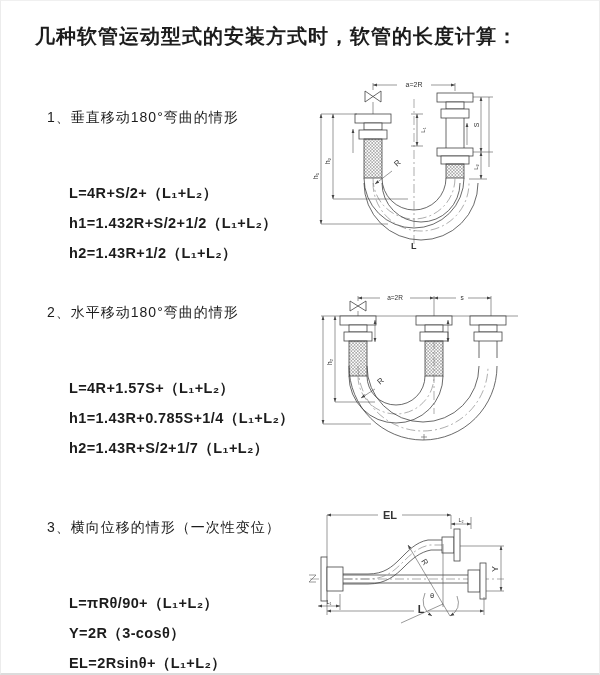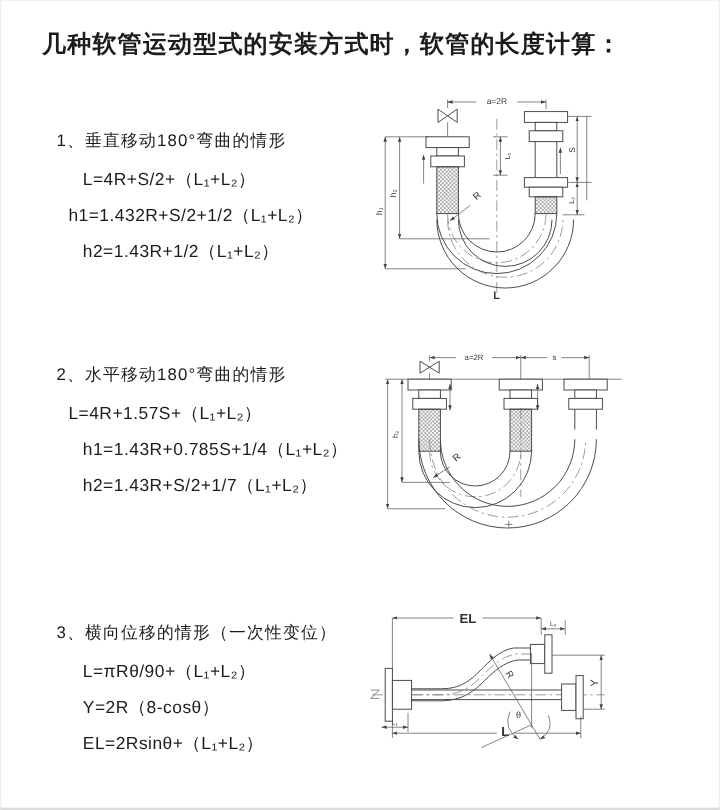--- a/index.html
+++ b/index.html
@@ -7,21 +7,21 @@
     width:600px;height:675px;position:relative;background:#fff;
     font-family:"Liberation Sans","DejaVu Sans",sans-serif;color:#1c1c1c;
     border-left:1px solid #ececec;border-right:1px solid #ececec;
     border-top:1px solid #f0f0f0;border-bottom:2px solid #dcdcdc;
     box-sizing:border-box;overflow:hidden;
   }
   .title{
     position:absolute;left:34px;top:22px;font-size:20px;font-weight:700;letter-spacing:1px;
   }
   .sec-head{position:absolute;font-size:14px;font-weight:400;letter-spacing:1px;}
-  .formula{position:absolute;font-size:14.5px;font-weight:400;letter-spacing:.4px;white-space:pre;}
+  .formula{position:absolute;font-size:14.5px;font-weight:700;letter-spacing:.4px;white-space:pre;margin-top:44px;}
   svg.diag{position:absolute;overflow:visible;}
   svg .ln{stroke:#444;stroke-width:.8;fill:none;}
   svg .thin{stroke:#555;stroke-width:.6;fill:none;}
   svg .cl{stroke:#777;stroke-width:.6;fill:none;stroke-dasharray:9 3 2 3;}
   svg .fl{fill:#fff;stroke:#444;stroke-width:.8;}
   svg .braid{stroke:#444;stroke-width:.8;}
   svg text{fill:#333;font-family:"Liberation Sans","DejaVu Sans",sans-serif;}
 </style>
 </head>
 <body>
@@ -34,21 +34,21 @@
     <pattern id="xh" patternUnits="userSpaceOnUse" width="3.2" height="3.2">
       <path d="M0,3.2 L3.2,0 M0,0 L3.2,3.2" stroke="#666" stroke-width="0.45"></path>
     </pattern>
   </defs>
 </svg>
 
 <div class="title">几种软管运动型式的安装方式时，软管的长度计算：</div>
 
 <div class="sec-head" style="left:46px;top:108px">1、垂直移动180°弯曲的情形</div>
 <div class="formula" style="left:68px;top:139px">L=4R+S/2+（L₁+L₂）</div>
-<div class="formula" style="left:56px;top:169px">h1=1.432R+S/2+1/2（L₁+L₂）</div>
+<div class="formula" style="left:68px;top:169px">h1=1.432R+S/2+1/2（L₁+L₂）</div>
 <div class="formula" style="left:68px;top:199px">h2=1.43R+1/2（L₁+L₂）</div>
 
 <svg class="diag" style="left:312px;top:70px" width="250" height="185" viewBox="0 0 250 185">
 
   <g>
     <line class="thin" x1="60" y1="12" x2="60" y2="19"></line>
     <line class="thin" x1="142" y1="12" x2="142" y2="20"></line>
     <line class="thin" x1="60" y1="14" x2="142" y2="14" marker-start="url(#ah)" marker-end="url(#ah)"></line>
     <rect x="84" y="8" width="34" height="10" fill="#fff"></rect>
     <text x="101" y="16" text-anchor="middle" font-size="7">a=2R</text>
@@ -128,21 +128,21 @@
     <line class="thin" x1="79" y1="100" x2="62" y2="113" marker-end="url(#ah)"></line>
   </g>
 
   <line class="thin" x1="40" y1="58" x2="40" y2="82" marker-start="url(#ah)"></line>
   <line class="thin" x1="154" y1="52" x2="154" y2="74" marker-start="url(#ah)"></line>
 
   <text x="98" y="178" font-size="9" font-weight="bold">L</text>
 </svg>
 
 <div class="sec-head" style="left:46px;top:303px">2、水平移动180°弯曲的情形</div>
-<div class="formula" style="left:56px;top:334px">L=4R+1.57S+（L₁+L₂）</div>
+<div class="formula" style="left:68px;top:334px">L=4R+1.57S+（L₁+L₂）</div>
 <div class="formula" style="left:68px;top:364px">h1=1.43R+0.785S+1/4（L₁+L₂）</div>
 <div class="formula" style="left:68px;top:394px">h2=1.43R+S/2+1/7（L₁+L₂）</div>
 
 <svg class="diag" style="left:312px;top:283px" width="272" height="172" viewBox="0 0 272 172">
 
   <g>
     <line class="thin" x1="45" y1="12" x2="45" y2="17"></line>
     <line class="thin" x1="121" y1="12" x2="121" y2="32"></line>
     <line class="thin" x1="178" y1="12" x2="178" y2="32"></line>
     <line class="thin" x1="45" y1="14" x2="121" y2="14" marker-start="url(#ah)" marker-end="url(#ah)"></line>
@@ -208,21 +208,21 @@
   <g>
     <text font-size="8" transform="rotate(-40 67 101)" x="67" y="101">R</text>
     <line class="thin" x1="62" y1="105" x2="48" y2="114" marker-end="url(#ah)"></line>
   </g>
 
   <path class="thin" d="M108,153 h6 M111,150 v6"></path>
 </svg>
 
 <div class="sec-head" style="left:46px;top:518px">3、横向位移的情形（一次性变位）</div>
 <div class="formula" style="left:68px;top:549px">L=πRθ/90+（L₁+L₂）</div>
-<div class="formula" style="left:68px;top:579px">Y=2R（8-cosθ）</div>
+<div class="formula" style="left:68px;top:579px">Y=2R（3-cosθ）</div>
 <div class="formula" style="left:68px;top:609px">EL=2Rsinθ+（L₁+L₂）</div>
 
 <svg class="diag" style="left:303px;top:498px" width="292" height="157" viewBox="0 0 292 157">
 
   <g>
     <line class="thin" x1="23" y1="16" x2="23" y2="58"></line>
     <line class="thin" x1="147" y1="16" x2="147" y2="30"></line>
     <line class="thin" x1="23" y1="16" x2="147" y2="16" marker-start="url(#ah)" marker-end="url(#ah)"></line>
     <rect x="74" y="8" width="24" height="13" fill="#fff"></rect>
     <text x="86" y="20" text-anchor="middle" font-size="11" font-weight="bold">EL</text>

